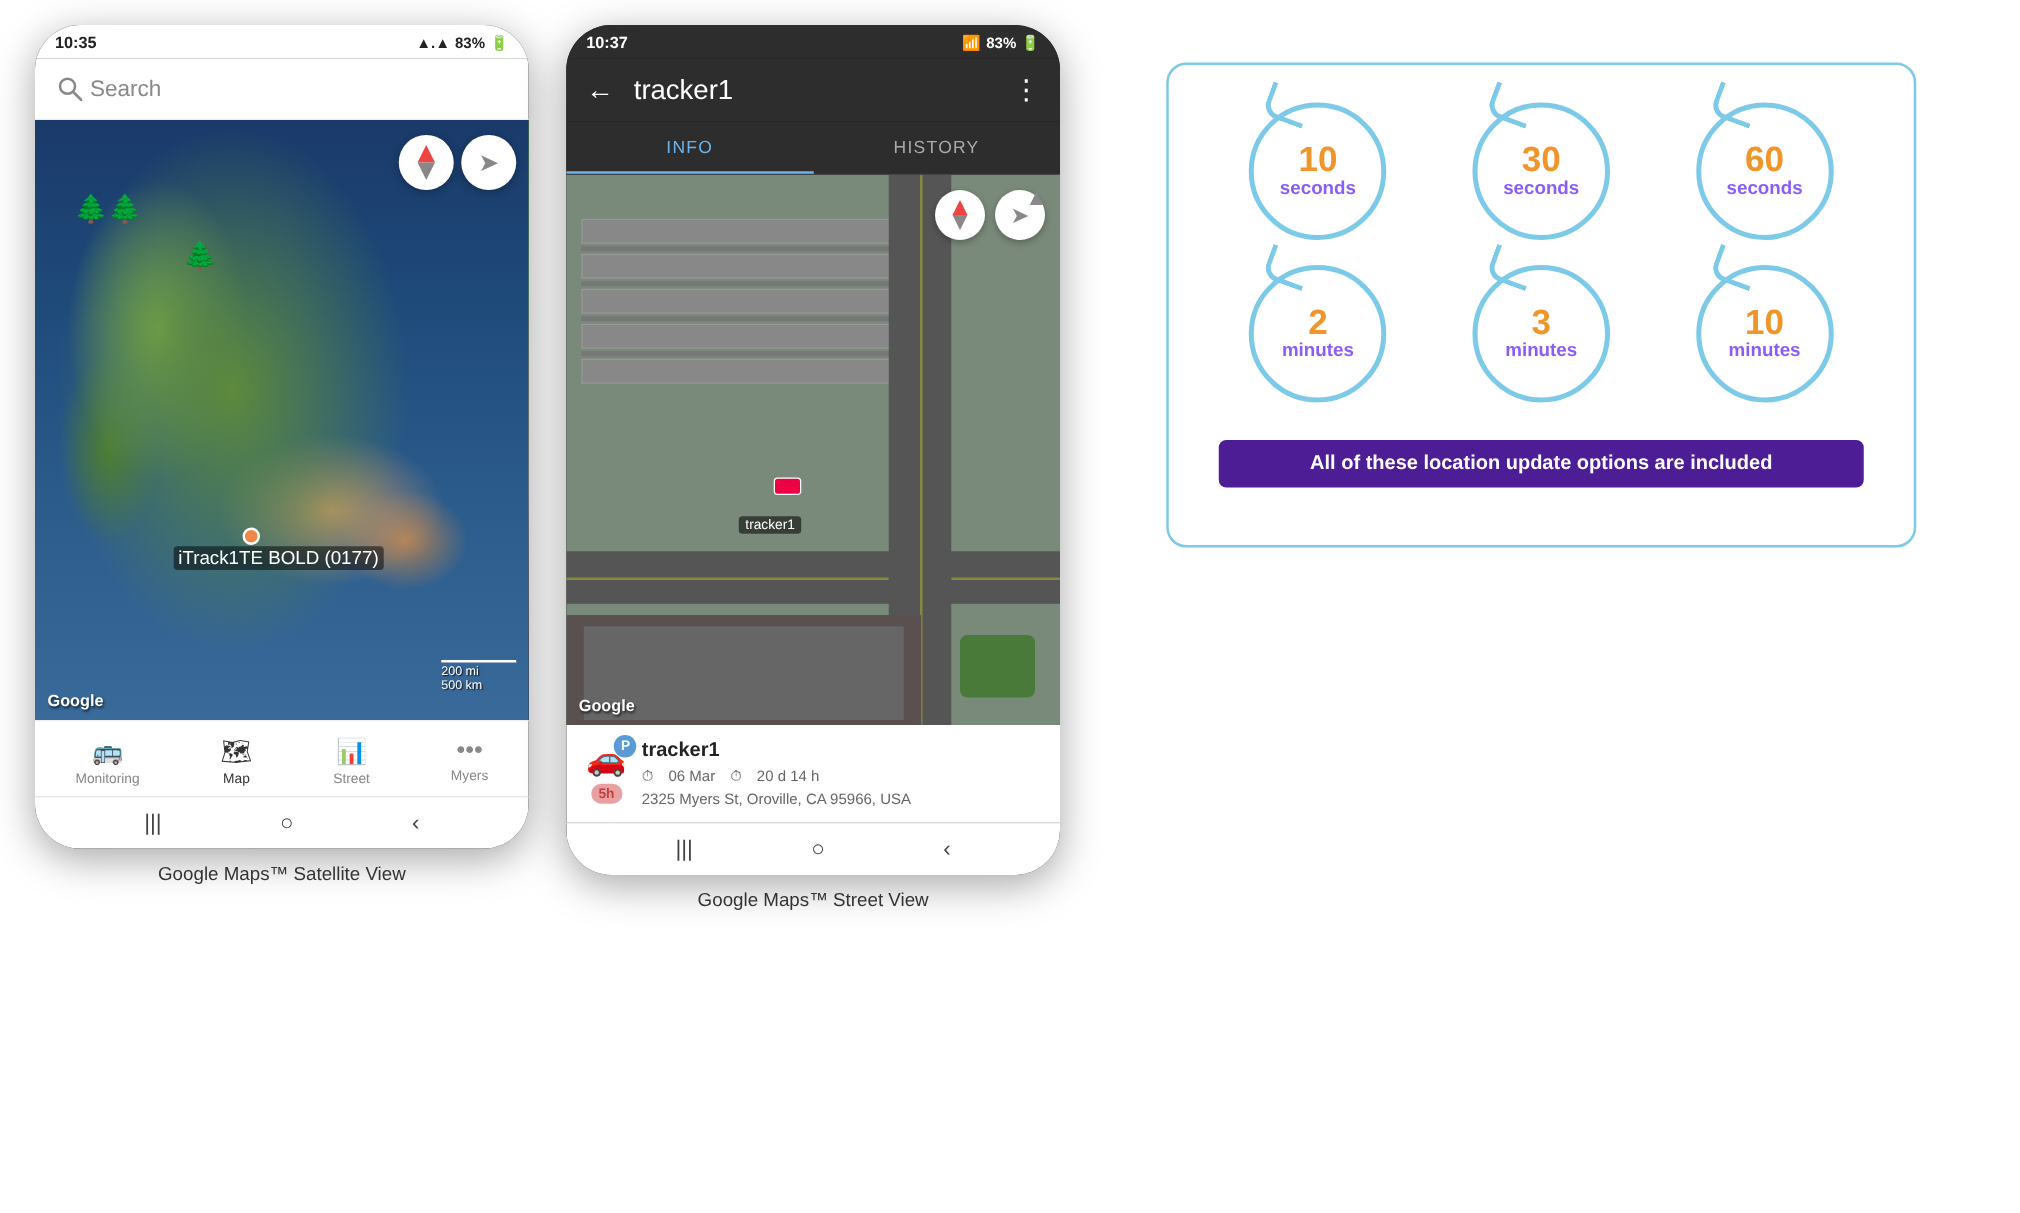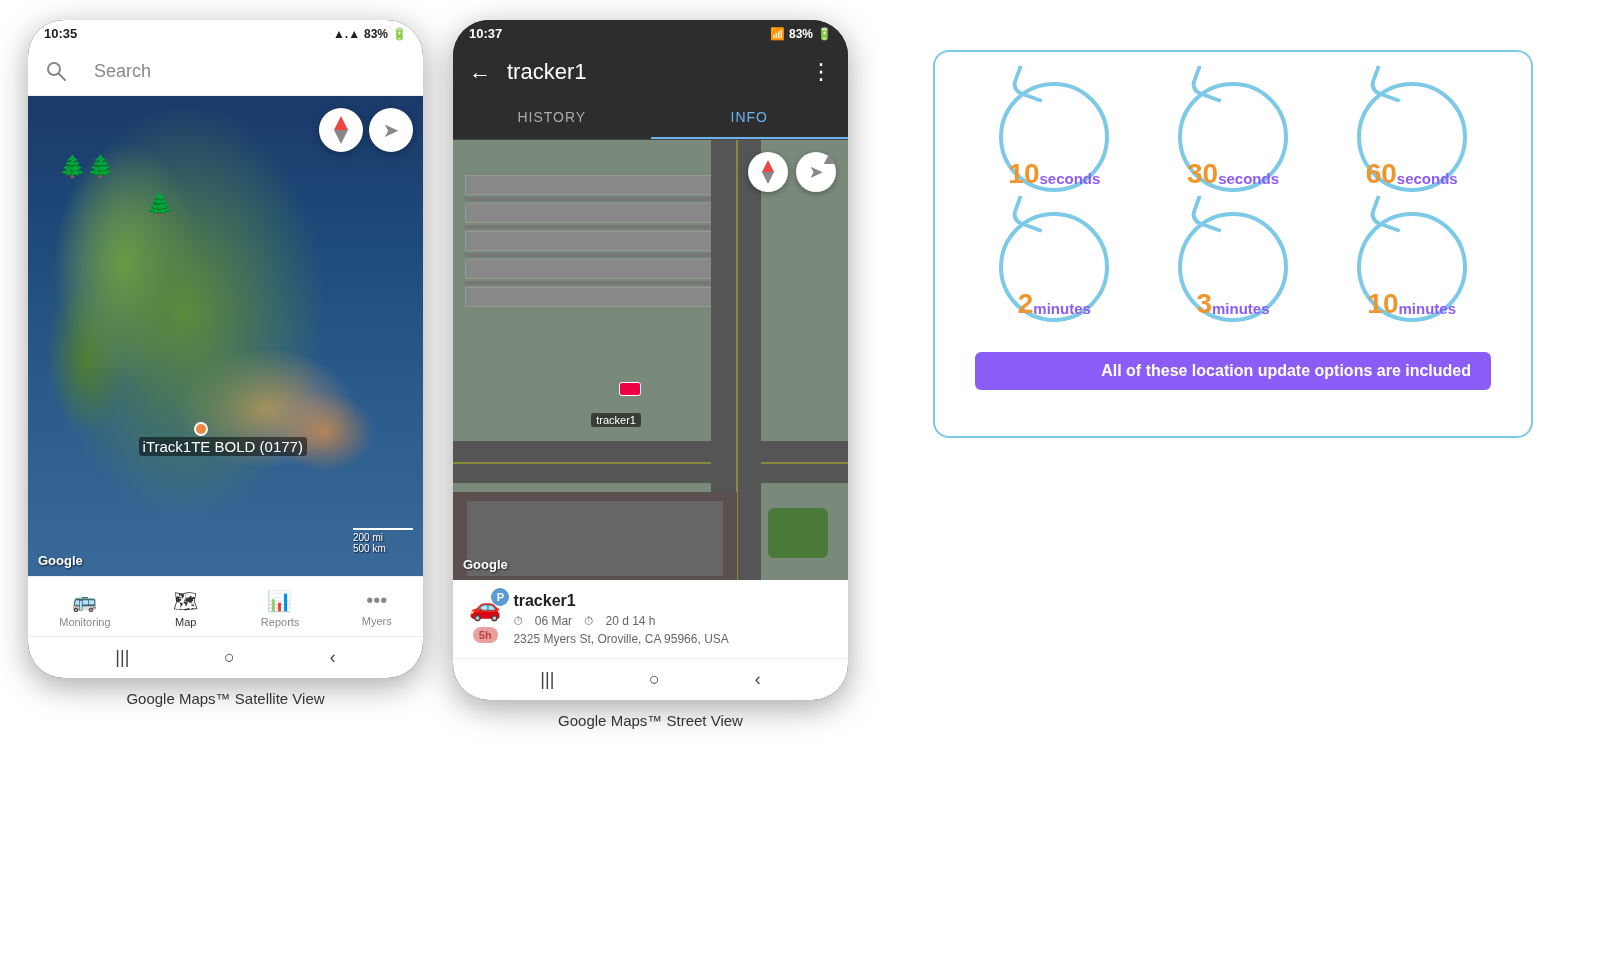--- a/index.html
+++ b/index.html
@@ -47,21 +47,21 @@
       align-items: center;
       font-size: 12px;
     }
 
     
     .phone1-search-bar {
       background: #fff;
       padding: 8px 12px;
       display: flex;
       align-items: center;
-      gap: 22px;
+      gap: 0;
       border-bottom: 1px solid #eee;
     }
     .search-icon-circle {
       width: 32px;
       height: 32px;
       display: flex;
       align-items: center;
       justify-content: center;
     }
     .search-input-mock {
@@ -419,22 +419,22 @@
       display: flex;
       flex-direction: column;
       align-items: center;
     }
     .time-circle {
       width: 110px;
       height: 110px;
       border-radius: 50%;
       border: 4px solid #7dc9e8;
       display: flex;
-      flex-direction: row;
-      align-items: flex-end;
+      flex-direction: column;
+      align-items: center;
       justify-content: center;
       position: relative;
       background: #fff;
     }
     .time-circle::before {
       content: '';
       position: absolute;
       top: -16px;
       left: 10px;
       width: 30px;
@@ -450,24 +450,24 @@
       color: #f0952a;
       line-height: 1;
     }
     .circle-unit {
       font-size: 15px;
       font-weight: 600;
       color: #8b5cf6;
       line-height: 1.2;
     }
     .no-extra-fees-bar {
-      background: #8b5cf6;
+      background: #4c1d95;
       border-radius: 6px;
       padding: 10px 20px;
-      text-align: right;
+      text-align: center;
       margin-bottom: 16px;
     }
     .no-extra-fees-bar-text {
       color: #fff;
       font-size: 16px;
       font-weight: 600;
     }
     .no-extra-fees-big {
       text-align: center;
       font-size: 32px;
@@ -545,21 +545,21 @@
         <div class="nav-item">
           <span class="nav-icon">🚌</span>
           <span>Monitoring</span>
         </div>
         <div class="nav-item active">
           <span class="nav-icon">🗺</span>
           <span>Map</span>
         </div>
         <div class="nav-item">
           <span class="nav-icon">📊</span>
-          <span>Reports</span>
+          <span>Street</span>
         </div>
         <div class="nav-item">
           <span class="nav-icon">•••</span>
           <span>Myers</span>
         </div>
       </div>
 
       <div class="phone-home-bar">
         <span class="home-bar-item">|||</span>
         <span class="home-bar-item">○</span>
@@ -582,22 +582,22 @@
         </div>
       </div>
 
       <div class="tracker-header">
         <span class="back-arrow">←</span>
         <span class="tracker-title">tracker1</span>
         <span class="more-icon">⋮</span>
       </div>
 
       <div class="tracker-tabs">
+        <div class="tracker-tab active">INFO</div>
         <div class="tracker-tab">HISTORY</div>
-        <div class="tracker-tab active">INFO</div>
       </div>
 
       <div class="map-street">
         <div class="parking-lot-bg"></div>
 
         <div style="position:absolute;top:8%;left:3%;display:grid;grid-template-columns:repeat(18,14px);gap:2px;">
 
           <div style="grid-column:1/-1;height:20px;background:#888;border:1px solid rgba(200,200,200,0.25);"></div>
           <div style="grid-column:1/-1;height:4px;background:#777;"></div>
           <div style="grid-column:1/-1;height:20px;background:#888;border:1px solid rgba(200,200,200,0.25);"></div>

